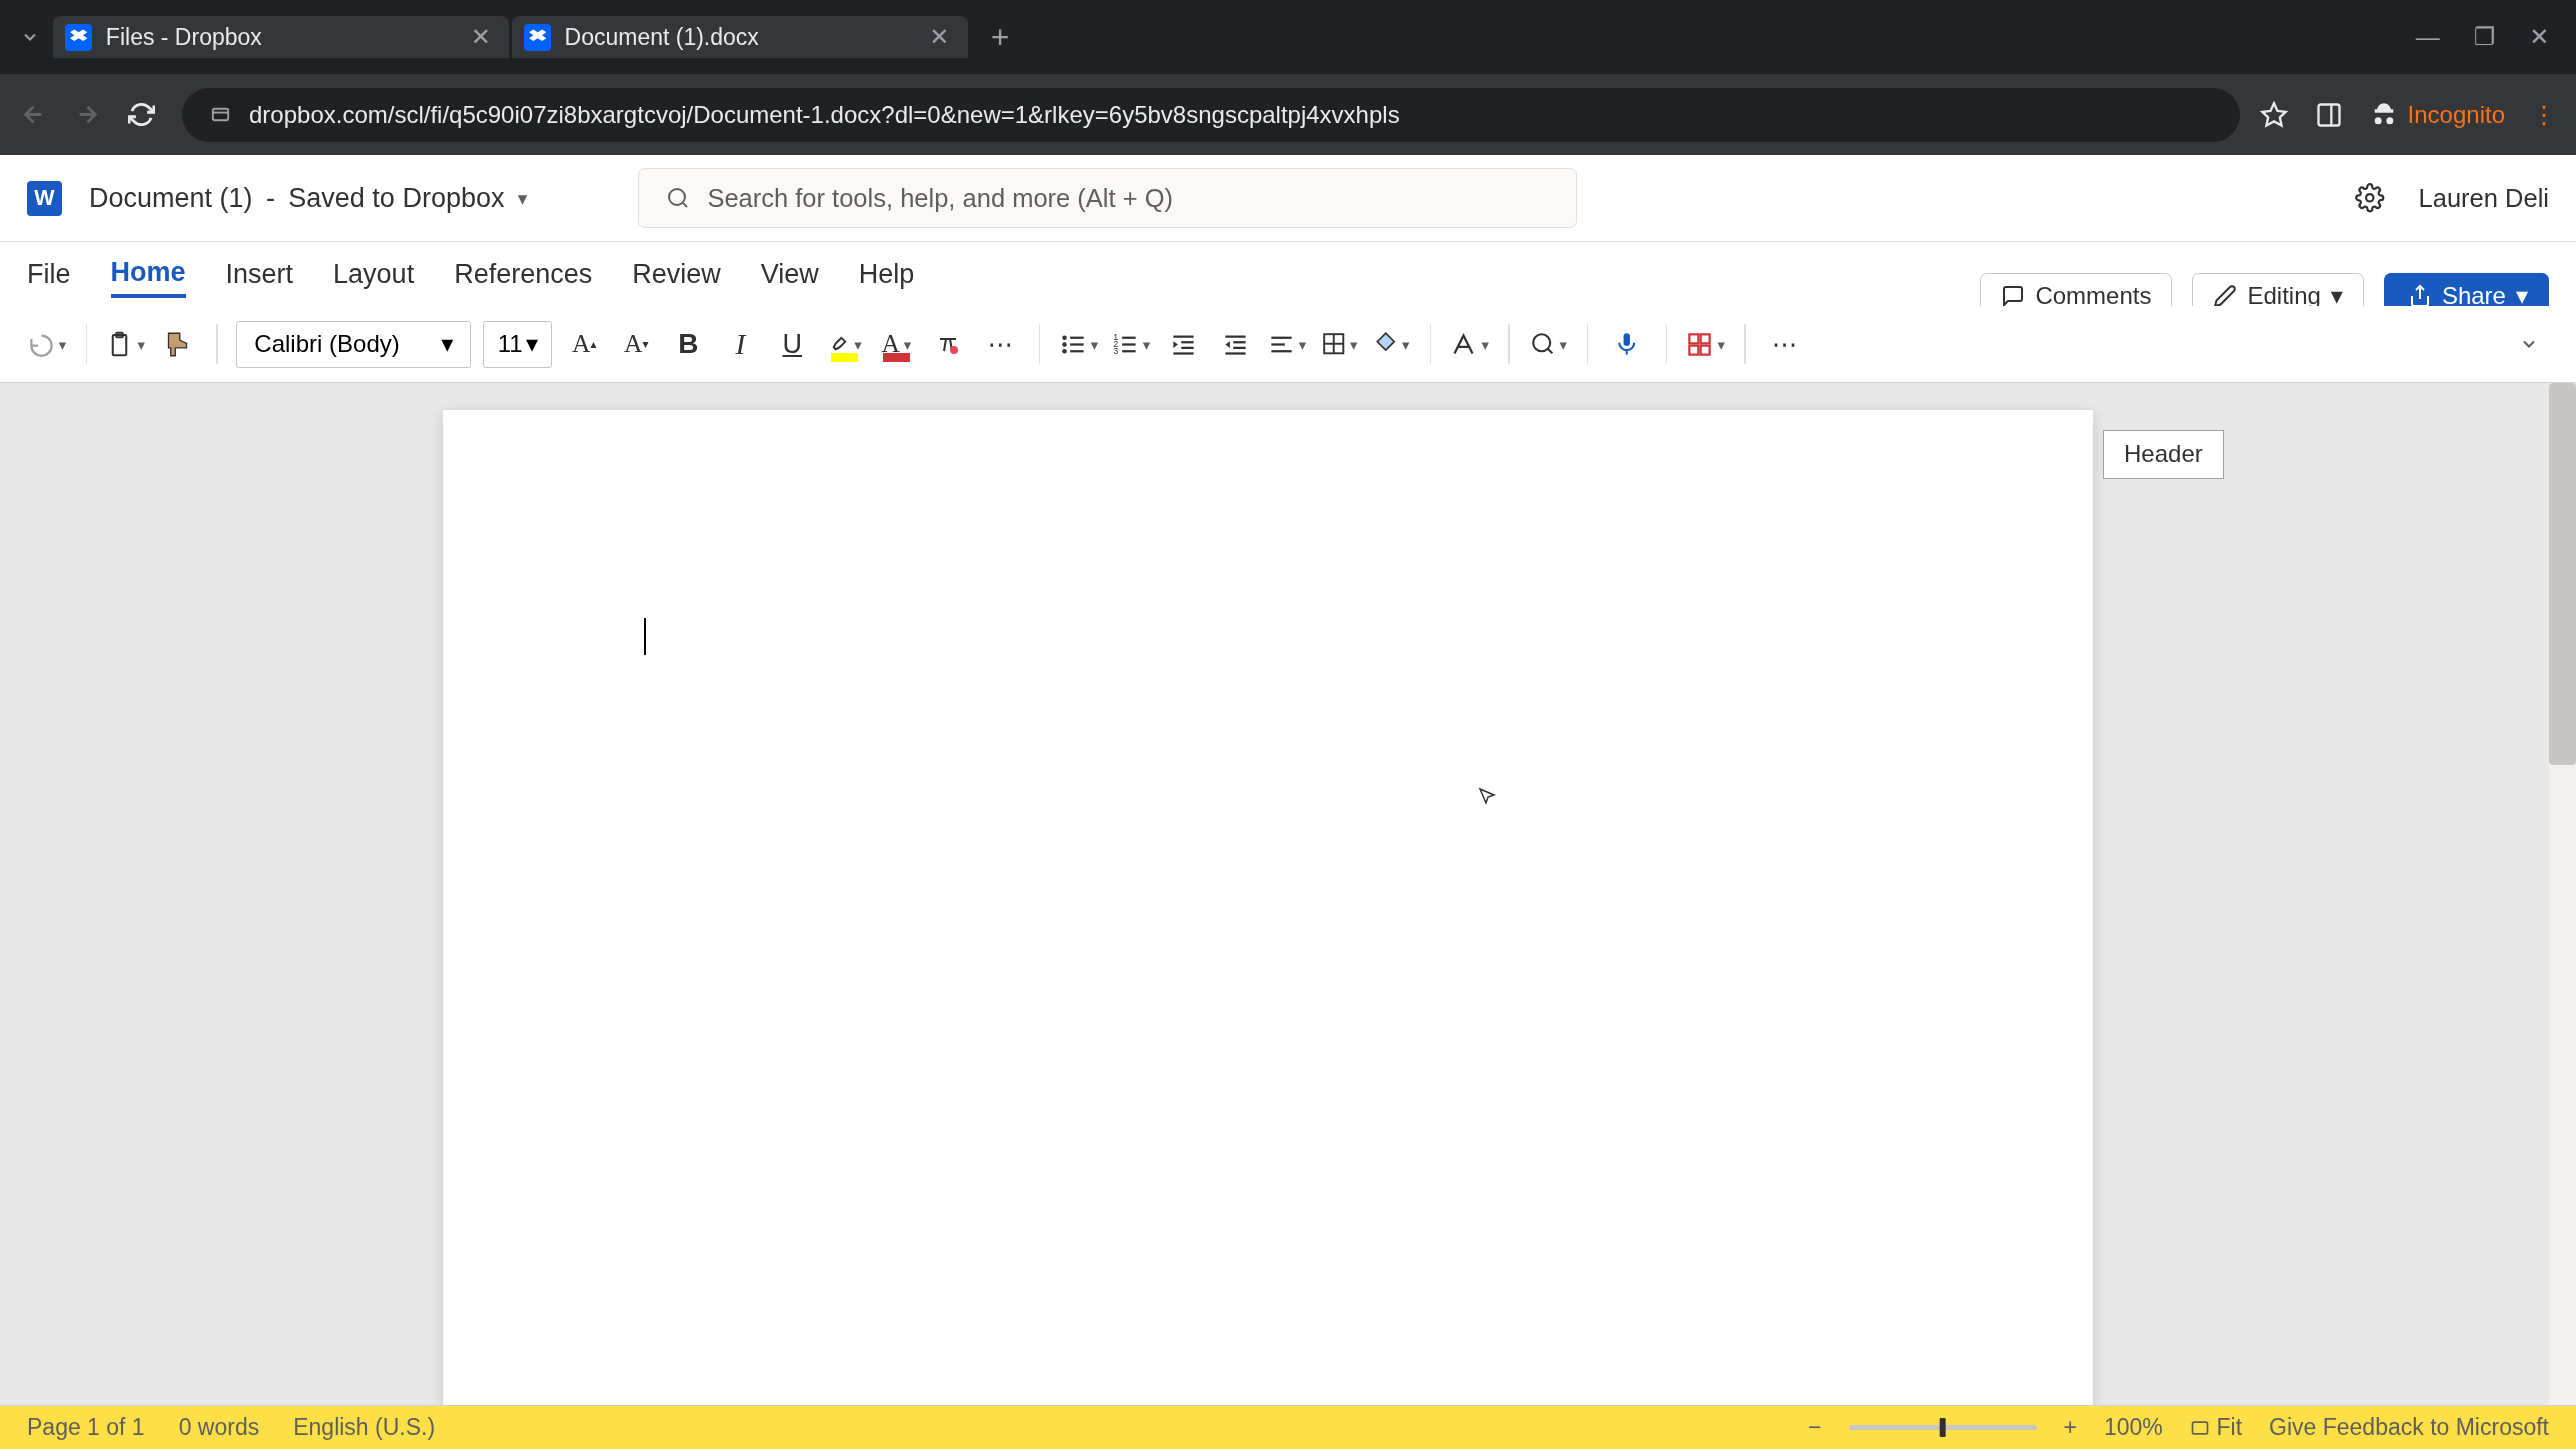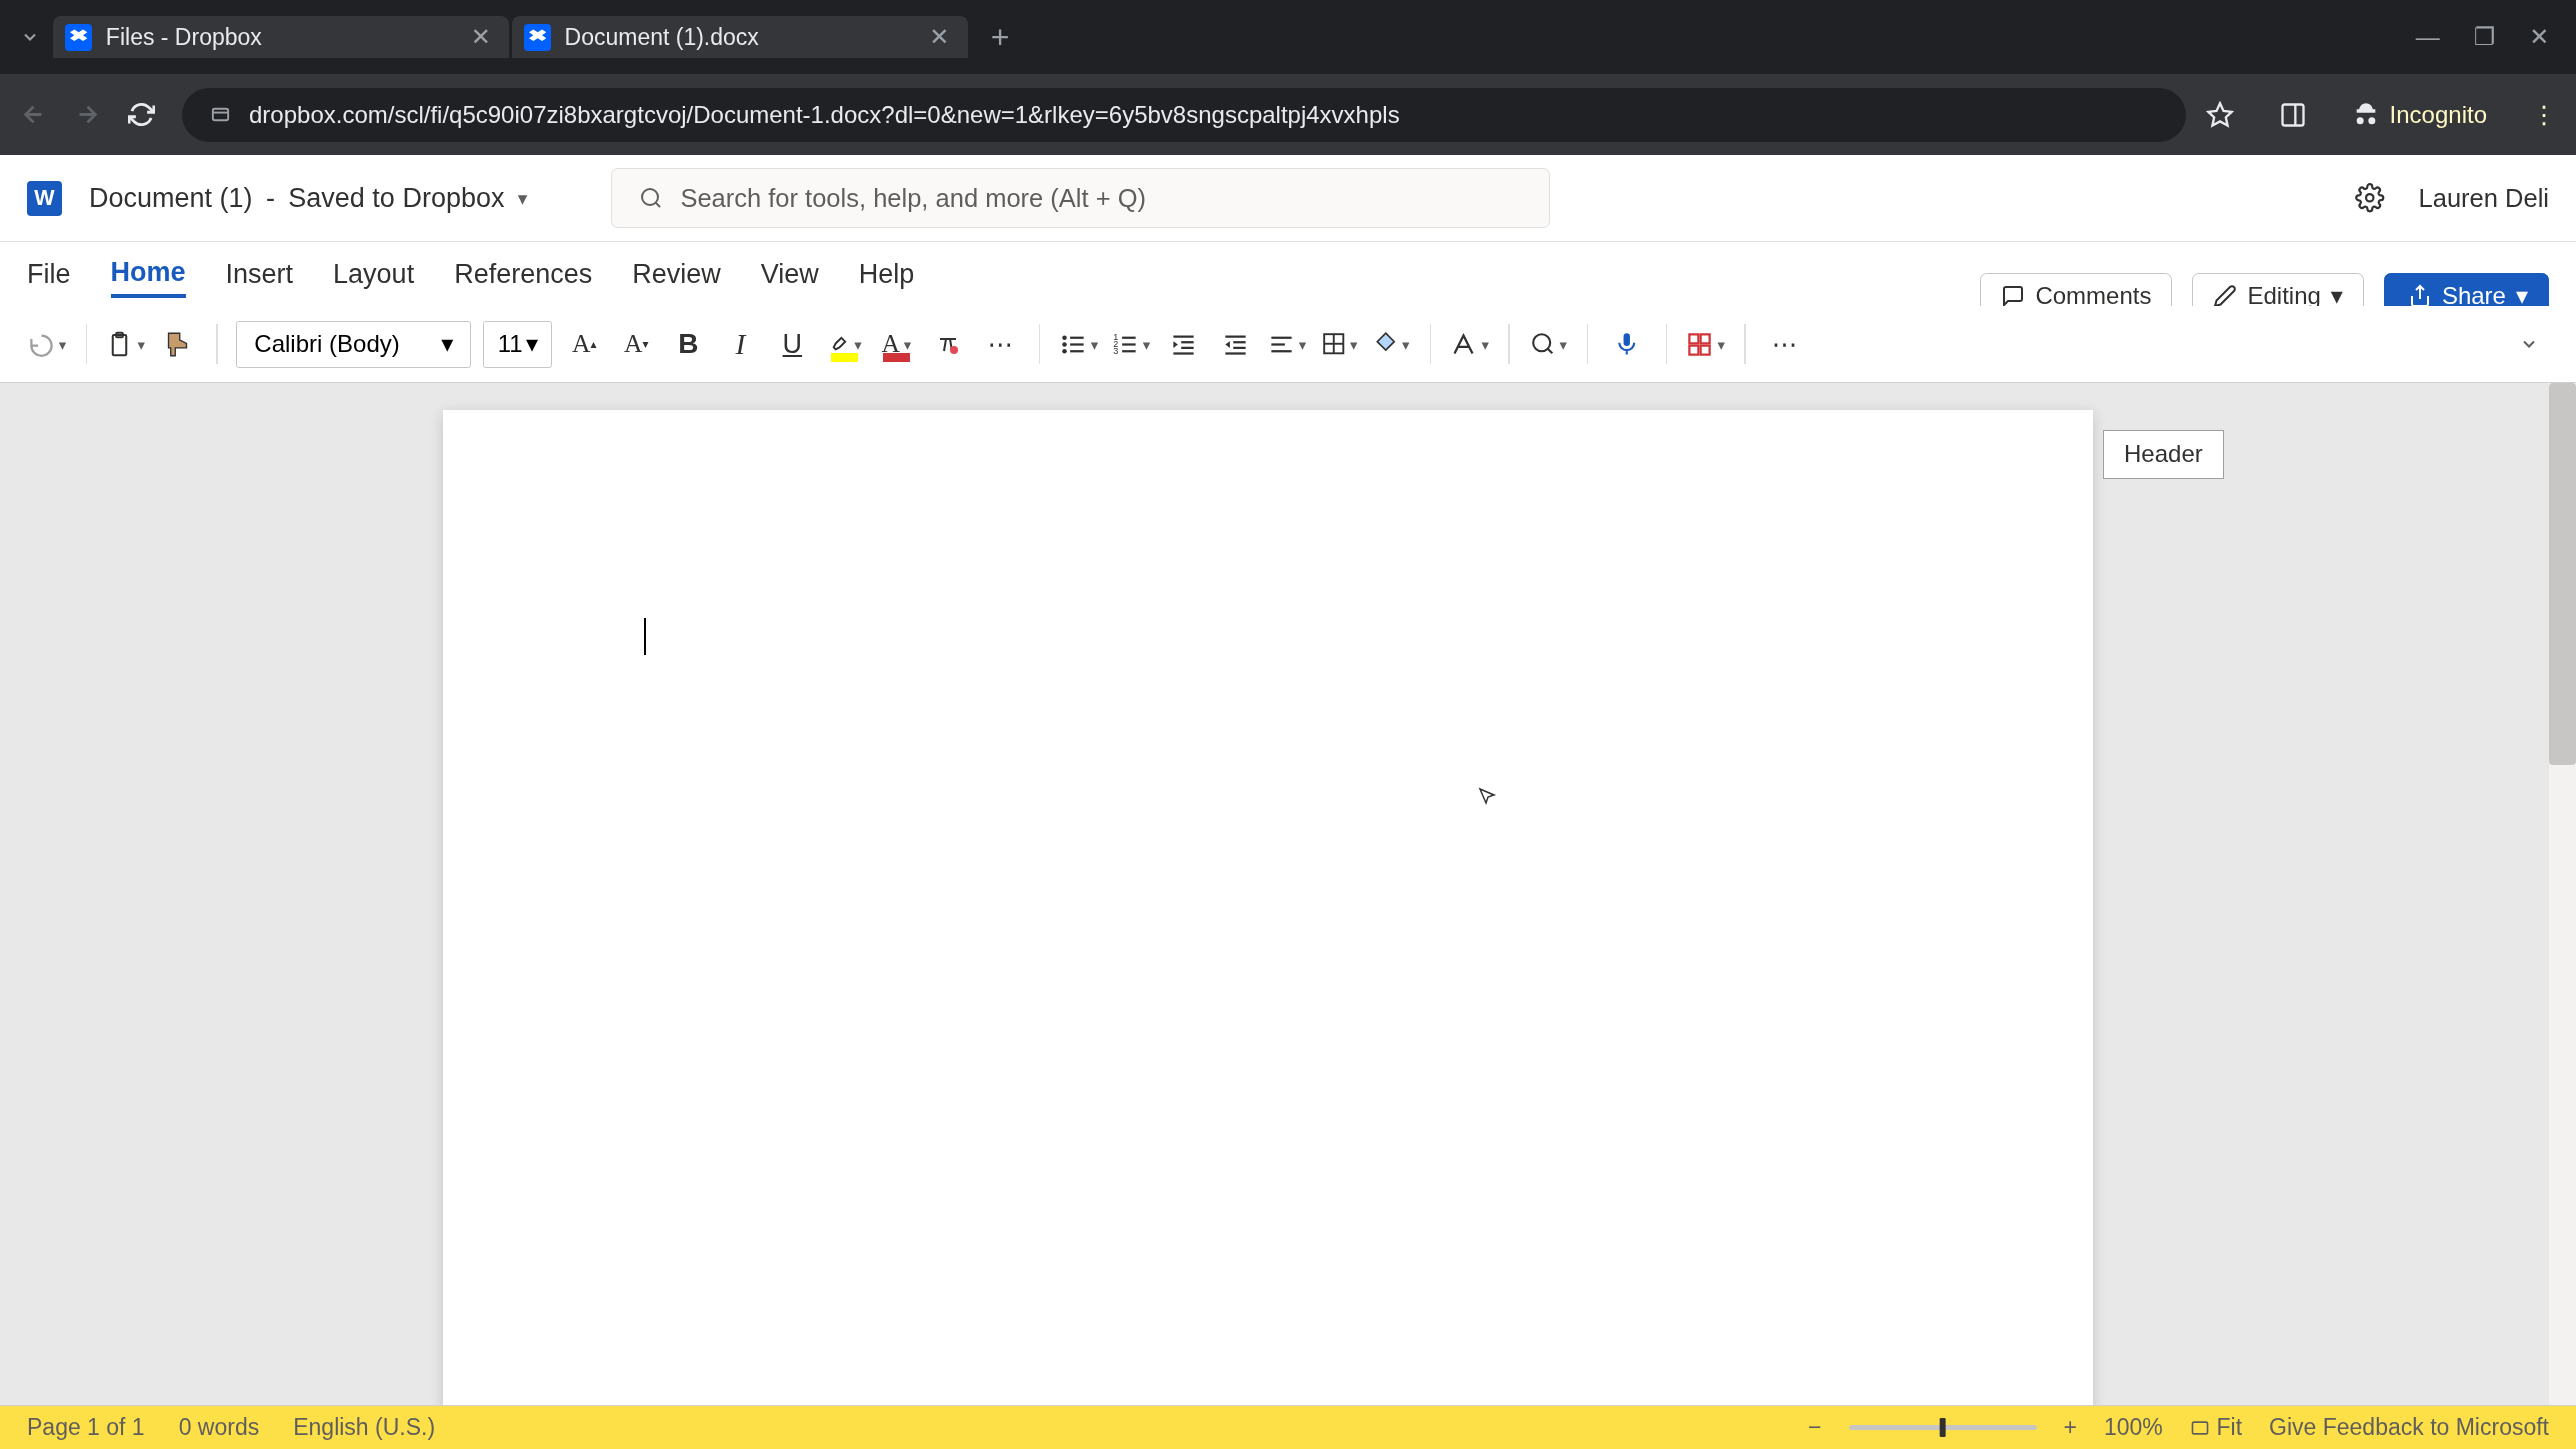--- a/index.html
+++ b/index.html
@@ -16,30 +16,30 @@
     .tab-title { font-size: 23px; flex: 1; }
     .tab-close { color: #9aa0a6; font-size: 24px; padding: 0 6.7px; }
     .new-tab { color: #9aa0a6; font-size: 32px; padding: 0 20px; }
     .window-controls { margin-left: auto; display: flex; gap: 34px; color: #9aa0a6; font-size: 24px; padding-right:20px;}
     
     .browser-nav { background: #35363a; height: 81px; display: flex; align-items: center; padding: 0 20px; gap: 20px; }
     .nav-btn { color: #9aa0a6; font-size: 28px; width:34px; text-align:center; }
     .nav-btn.disabled { color: #5f6368; }
     .url-bar { flex: 1; background: #202124; border-radius: 27px; height: 54px; display: flex; align-items: center; padding: 0 27px; color: #e8eaed; font-size: 24px; gap: 17px; }
     .url-site-icon { color: #9aa0a6; font-size: 23px; }
-    .nav-right { display: flex; align-items: center; gap: 45px; color: #fef9c3; font-size: 24px; }
+    .nav-right { display: flex; align-items: center; gap: 27px; color: #f97316; font-size: 24px; }
     .incognito { display: flex; align-items: center; gap: 10px; }
     
     
     .app-header { background: #fff; height: 87px; display: flex; align-items: center; padding: 0 27px; border-bottom: 0.7px solid #e0e0e0; }
     .app-icon { width: 35px; height: 35px; background: #185abd; color: white; display: flex; align-items: center; justify-content: center; font-weight: bold; font-size: 21.5px; border-radius: 4px; margin-right: 27px; }
     .doc-title { font-size: 27px; color: #323130; display: flex; align-items: center; gap: 6.7px; }
     .doc-title .sep { margin: 0 6.7px; }
     .doc-title .chev { font-size: 19px; color: #605e5c; margin-left:6.7px;}
-    .search-box { margin-left: 84px; width: 939px; height: 60px; border: 0.7px solid #e1dfdd; border-radius: 6.7px; display: flex; align-items: center; padding: 0 27px; gap: 17px; color: #605e5c; font-size: 25.5px; background:#faf9f8;}
+    .search-box { margin-left: 111px; width: 939px; height: 60px; border: 0.7px solid #e1dfdd; border-radius: 6.7px; display: flex; align-items: center; padding: 0 27px; gap: 17px; color: #605e5c; font-size: 25.5px; background:#faf9f8;}
     .header-right { margin-left: auto; display: flex; align-items: center; gap: 34px; font-size: 25.5px; color: #323130; }
     
     
     .ribbon-tabs { background: #fff; display: flex; align-items: center; padding: 0 27px; height: 64px; gap: 40px; font-size: 27px; color: #323130; }
     .ribbon-tab { padding: 6.7px 0; cursor: pointer; }
     .ribbon-tab.active { color: #185abd; border-bottom: 4px solid #185abd; font-weight: 600; }
     .ribbon-right { margin-left: auto; display: flex; align-items: center; gap: 20px; }
     .rbtn { display: flex; align-items: center; gap: 10px; padding: 8px 20px; border: 0.7px solid #c8c6c4; border-radius: 6.7px; font-size: 24px; background:#fff;margin-top:44px;}
     .share-btn { background: #185abd; color: white; border-color: #185abd; padding-left: 23px; }
     

